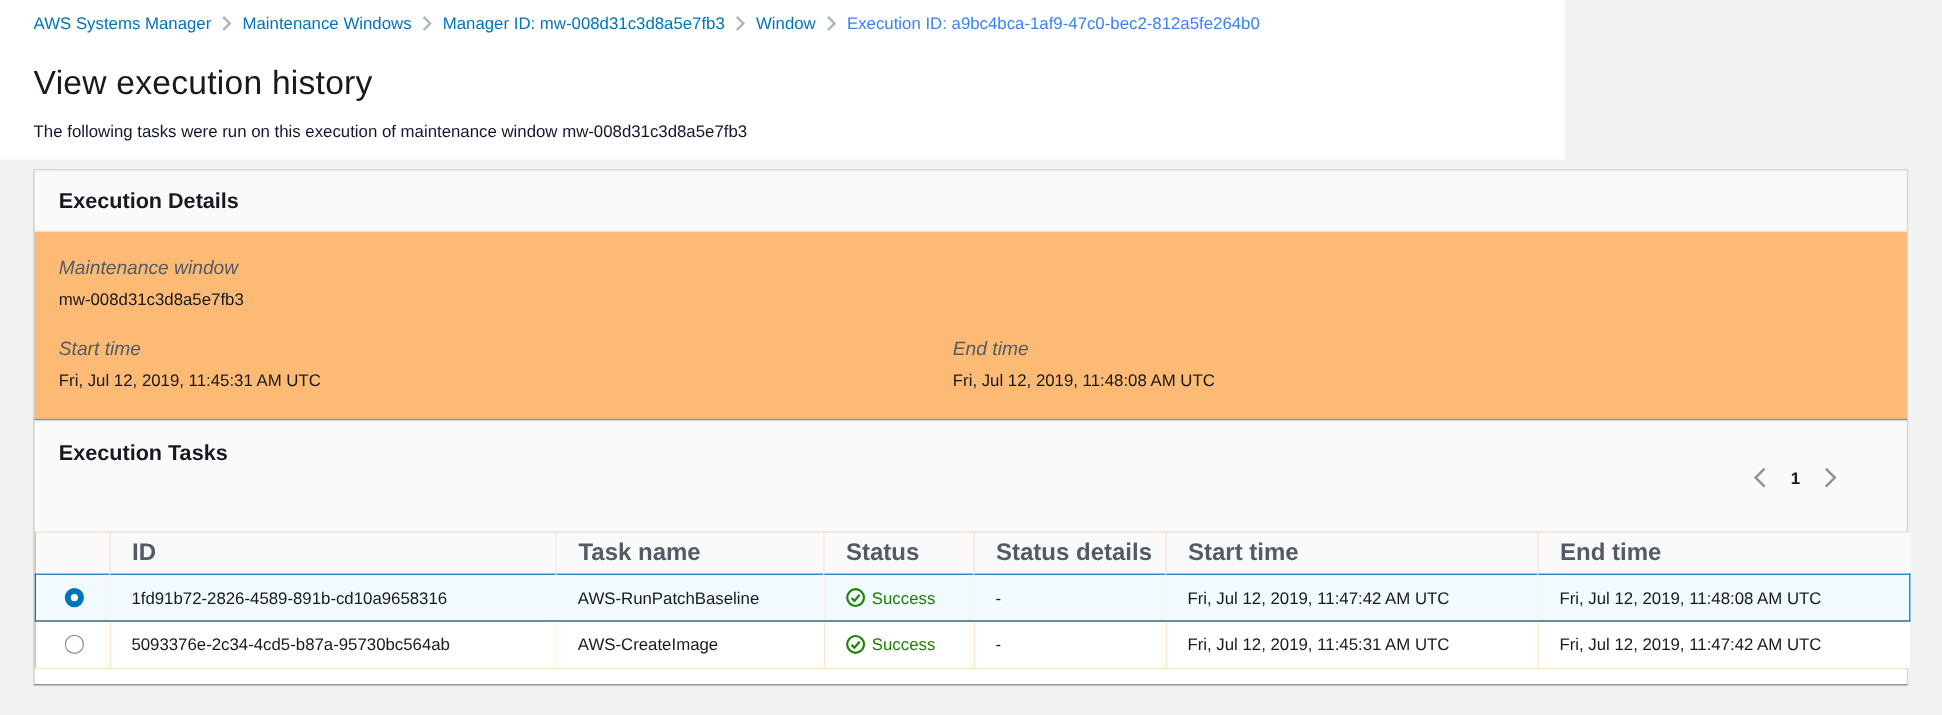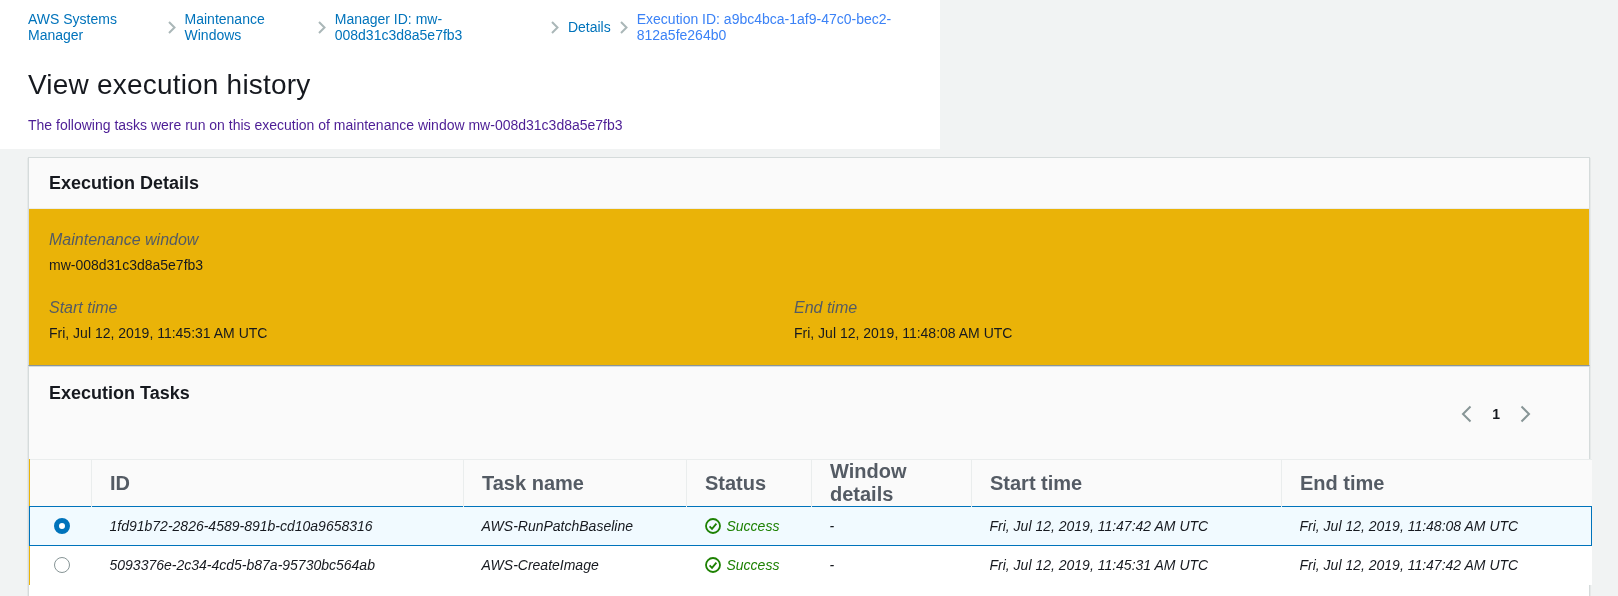--- a/index.html
+++ b/index.html
@@ -9,41 +9,41 @@
     overflow: hidden;
     background: #f1f3f3;
     font-family: "Liberation Sans", "DejaVu Sans", sans-serif;
     color: #16191f;
     font-size: 14px;
   }
 
   
   .top-band {
     background: #ffffff;
-    width: 940px;
+    width: 1304px;
     padding: 11px 0 16px 28px;
   }
   .breadcrumb { display: flex; align-items: center; gap: 9px; font-size: 14px; }
   .crumb-link { color: #0073bb; text-decoration: none; cursor: pointer; }
   .crumb-current { color: #3b82f6; }
   .crumb-sep { display: inline-flex; align-items: center; }
   .crumb-sep svg { stroke: #aab7b8; }
 
   .page-title {
     margin: 26px 0 0 0;
     font-size: 28px;
     font-weight: 500;
     color: #16191f;
     letter-spacing: 0.2px;
   }
-  .page-desc { margin: 16px 0 0 0; font-size: 14px; color: #4c1d95; }
+  .page-desc { margin: 16px 0 0 0; font-size: 14px; color: #0f172a; }
 
   
   .card {
-    background: #eab308;
+    background: #fdba74;
     width: 1562px;
     margin-left: 28px;
     border: 1px solid #d5dbdb;
     border-bottom: 1px solid #8a9599;
     box-shadow: 0 1px 1px 0 rgba(0,28,36,0.25);
   }
   .card-header {
     background: #fafafa;
     padding: 15px 20px 14px 20px;
     border-bottom: 1px solid #eaeded;
@@ -92,21 +92,20 @@
     padding: 0 10px 0 18px;
   }
   .tasks-table th + th { border-left: 1px solid #eaeded; }
   .tasks-table td {
     font-size: 14px;
     color: #16191f;
     height: 39px;
     padding: 0 10px 0 18px;
     white-space: nowrap;
     overflow: hidden;
-    font-style: italic;
   }
   .col-sel     { width: 62px; }
   .col-id      { width: 372px; }
   .col-task    { width: 223px; }
   .col-status  { width: 125px; }
   .col-details { width: 160px; }
   .col-start   { width: 310px; }
   .col-end     { width: 310px; }
 
   tr.task-row { cursor: pointer; background: #ffffff; }
@@ -145,21 +144,21 @@
       <svg width="8" height="13" viewBox="0 0 8 13" fill="none" stroke-width="2">
           <path d="M1 1 L6.5 6.5 L1 12"></path>
         </svg>
     </span>
     <a class="crumb-link">Manager ID: mw-008d31c3d8a5e7fb3</a>
     <span class="crumb-sep">
       <svg width="8" height="13" viewBox="0 0 8 13" fill="none" stroke-width="2">
           <path d="M1 1 L6.5 6.5 L1 12"></path>
         </svg>
     </span>
-    <a class="crumb-link">Details</a>
+    <a class="crumb-link">Window</a>
     <span class="crumb-sep">
       <svg width="8" height="13" viewBox="0 0 8 13" fill="none" stroke-width="2">
           <path d="M1 1 L6.5 6.5 L1 12"></path>
         </svg>
     </span>
     <span class="crumb-current">Execution ID: a9bc4bca-1af9-47c0-bec2-812a5fe264b0</span>
   </nav>
 
   <h1 class="page-title">View execution history</h1>
   <p class="page-desc">The following tasks were run on this execution of maintenance window mw-008d31c3d8a5e7fb3</p>
@@ -214,21 +213,21 @@
       <col class="col-details">
         <col class="col-start">
         <col class="col-end">
     </colgroup>
     <thead>
       <tr>
         <th></th>
         <th>ID</th>
         <th>Task name</th>
         <th>Status</th>
-        <th>Window details</th>
+        <th>Status details</th>
         <th>Start time</th>
         <th>End time</th>
       </tr>
     </thead>
     <tbody>
       <tr class="task-row selected">
         <td>
           <div class="radio checked"></div>
         </td>
         <td>1fd91b72-2826-4589-891b-cd10a9658316</td>

